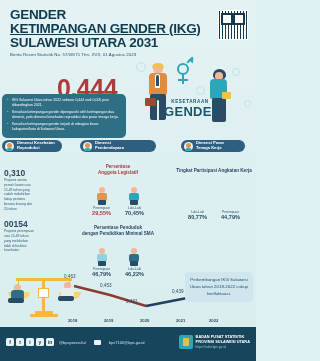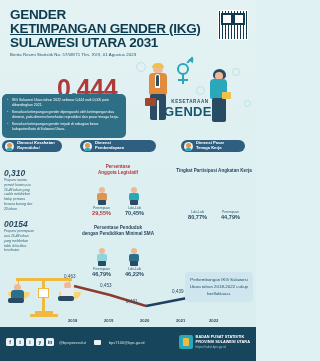--- a/index.html
+++ b/index.html
@@ -84,21 +84,21 @@
   
   .panels { position: absolute; top: 140px; left: 0; width: 256px; height: 126px; }
   .panel { position: absolute; top: 0; }
   .pill { height: 12px; border-radius: 7px; background: #2f5f80; display: flex; align-items: center;
           padding: 0 4px 0 3px; gap: 3px; }
   .pill .pic { width: 9px; height: 9px; border-radius: 50%; background: #e8f4f6; flex: 0 0 auto; position: relative; overflow:hidden; }
   .pill .pic i { position:absolute; left:2px; top:1.5px; width:5px; height:5px; border-radius:50%; background:#e0954f; }
   .pill .pic u { position:absolute; left:1px; top:6px; width:7px; height:4px; border-radius:3px 3px 0 0; background:#2aa7b8; }
   .pill .txt { font-size: 4.1px; font-weight: bold; color: #ffffff; line-height: 1.15; }
 
-  .panel1 { left: 2px; width: 60px; font-style: italic; }
+  .panel1 { left: 2px; width: 60px; }
   .panel2 { left: 66px; width: 104px; }
   .panel3 { left: 174px; width: 80px; }
 
   .stat-val { font-size: 8.5px; font-weight: bold; color: #2b4a63; }
   .stat-desc { font-size: 3.3px; color: #2f5f70; line-height: 1.45; width: 30px; }
 
   .mini-title { font-size: 4.6px; font-weight: bold; color: #b03a3a; text-align: center; line-height: 1.2; }
   .mini-title.blue { color: #2b4a63; }
 
   .duo { display: flex; justify-content: center; gap: 14px; }

